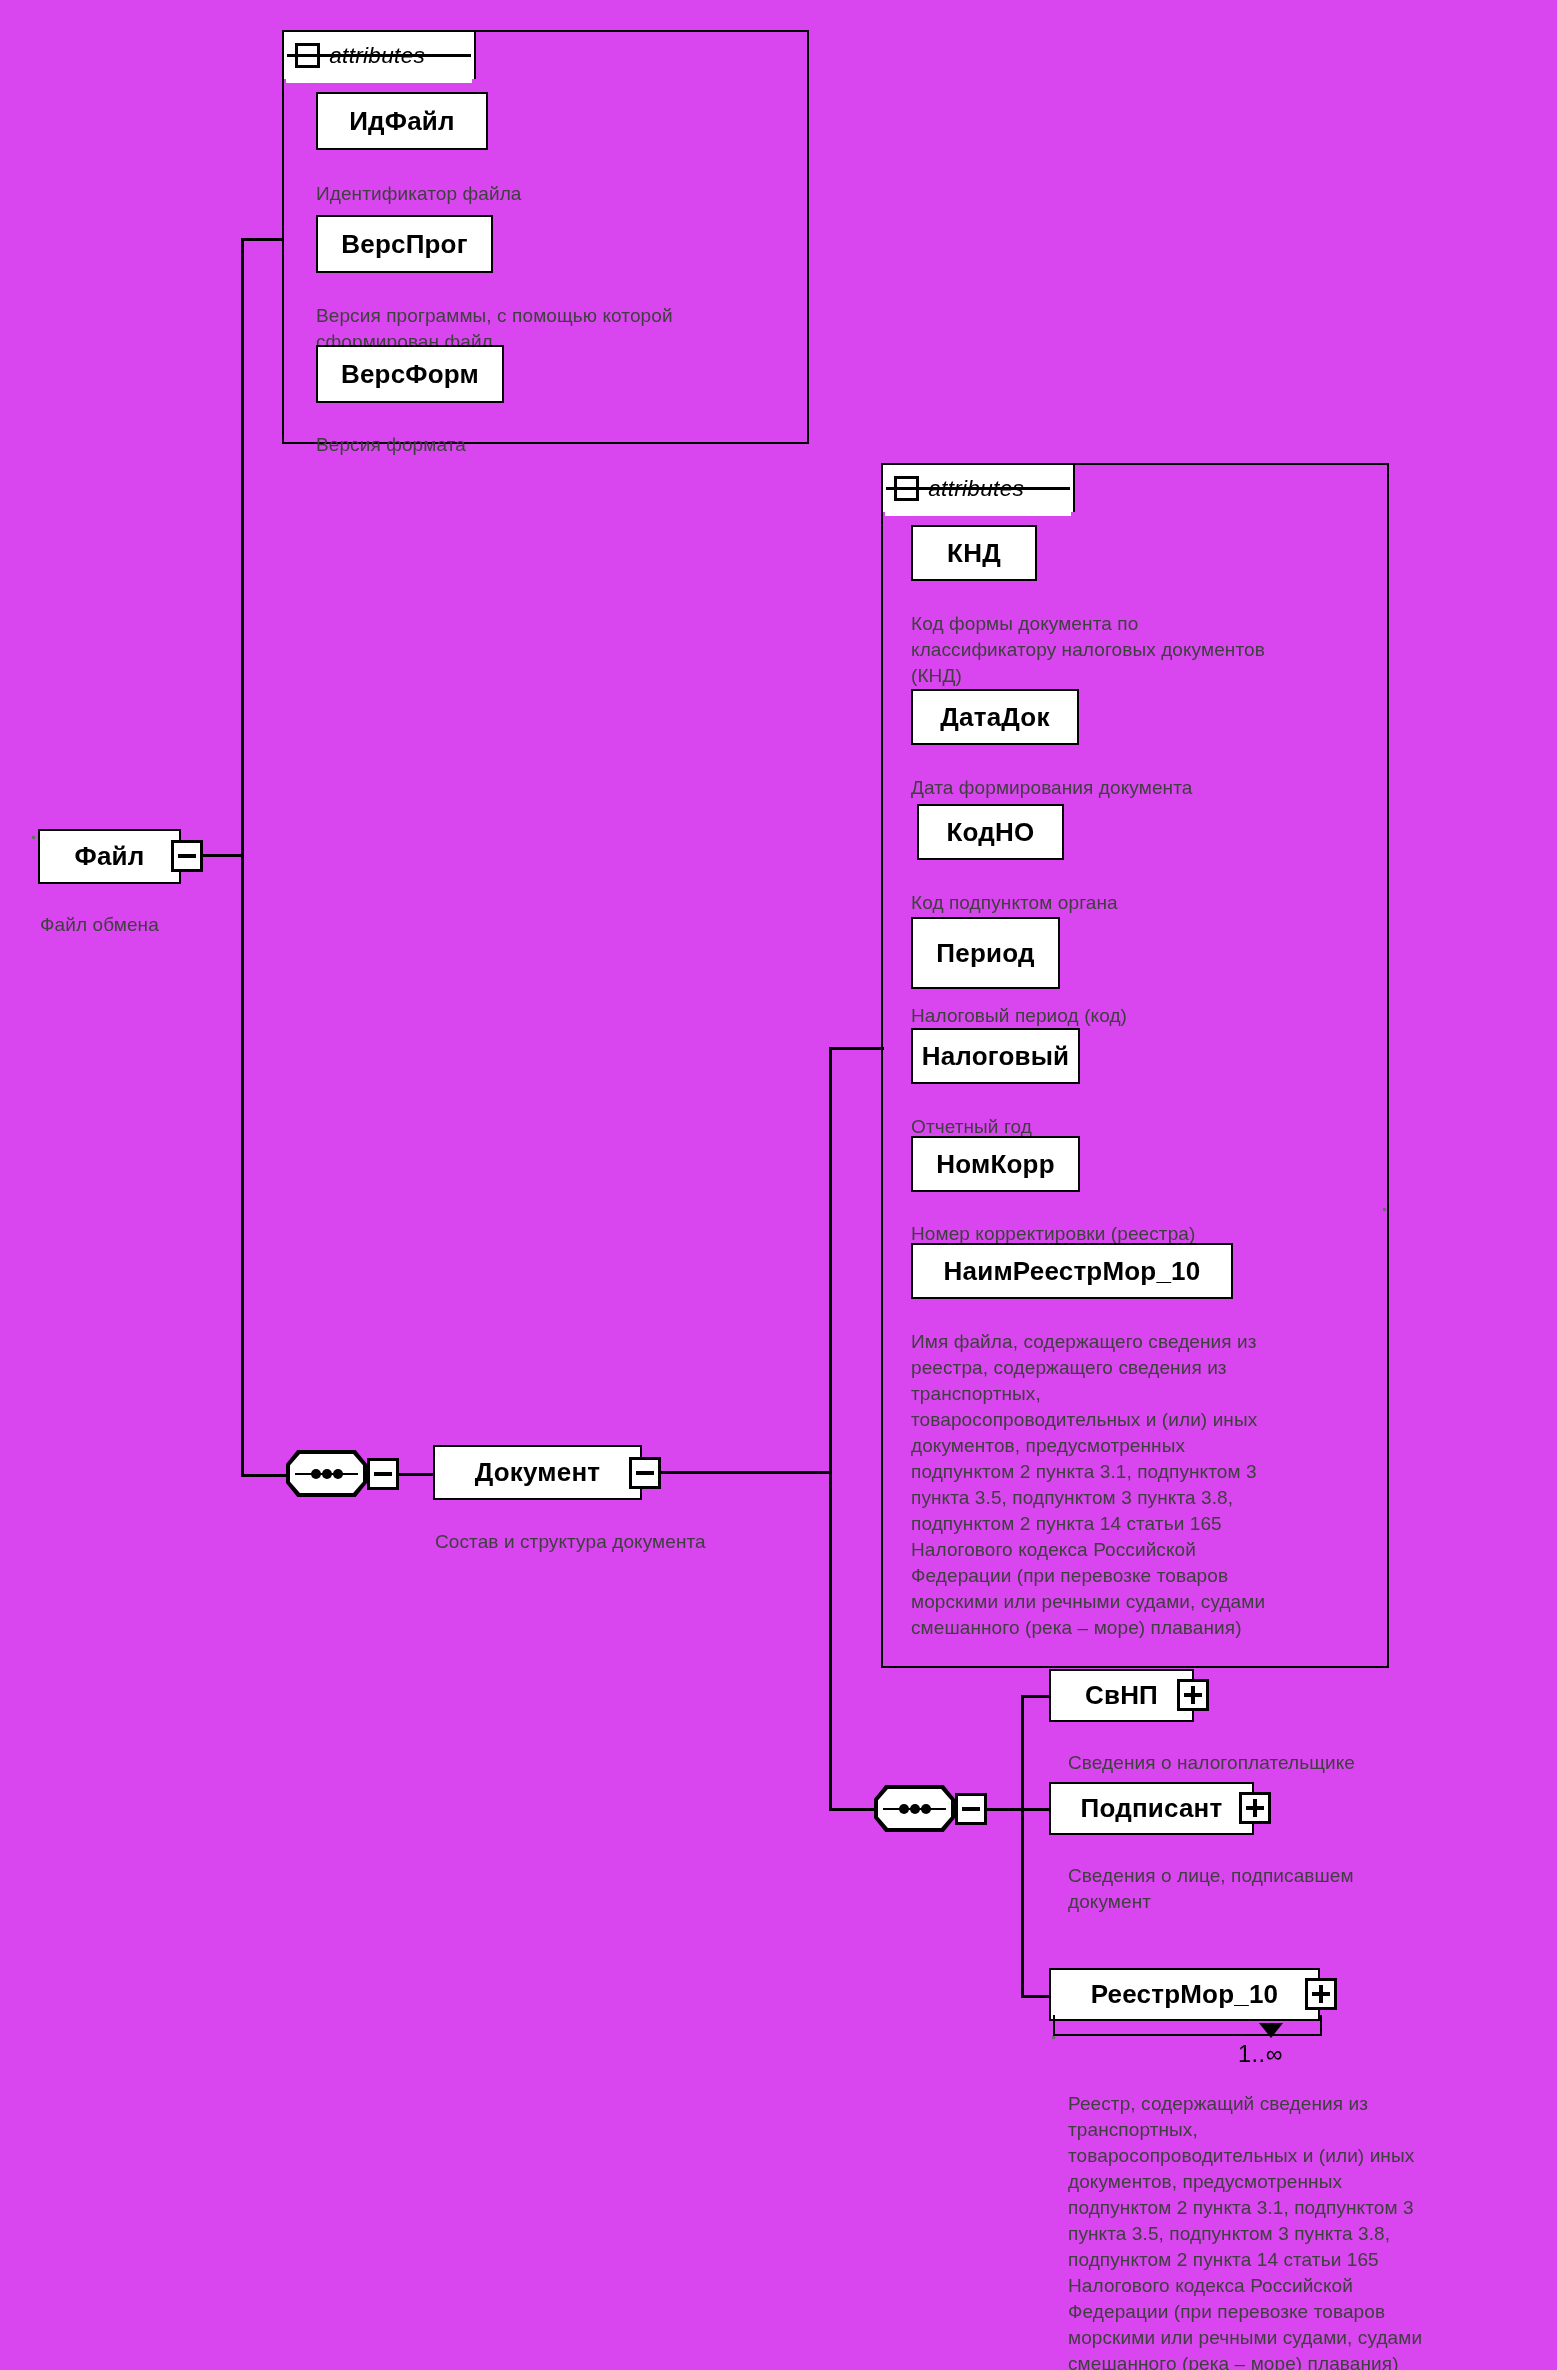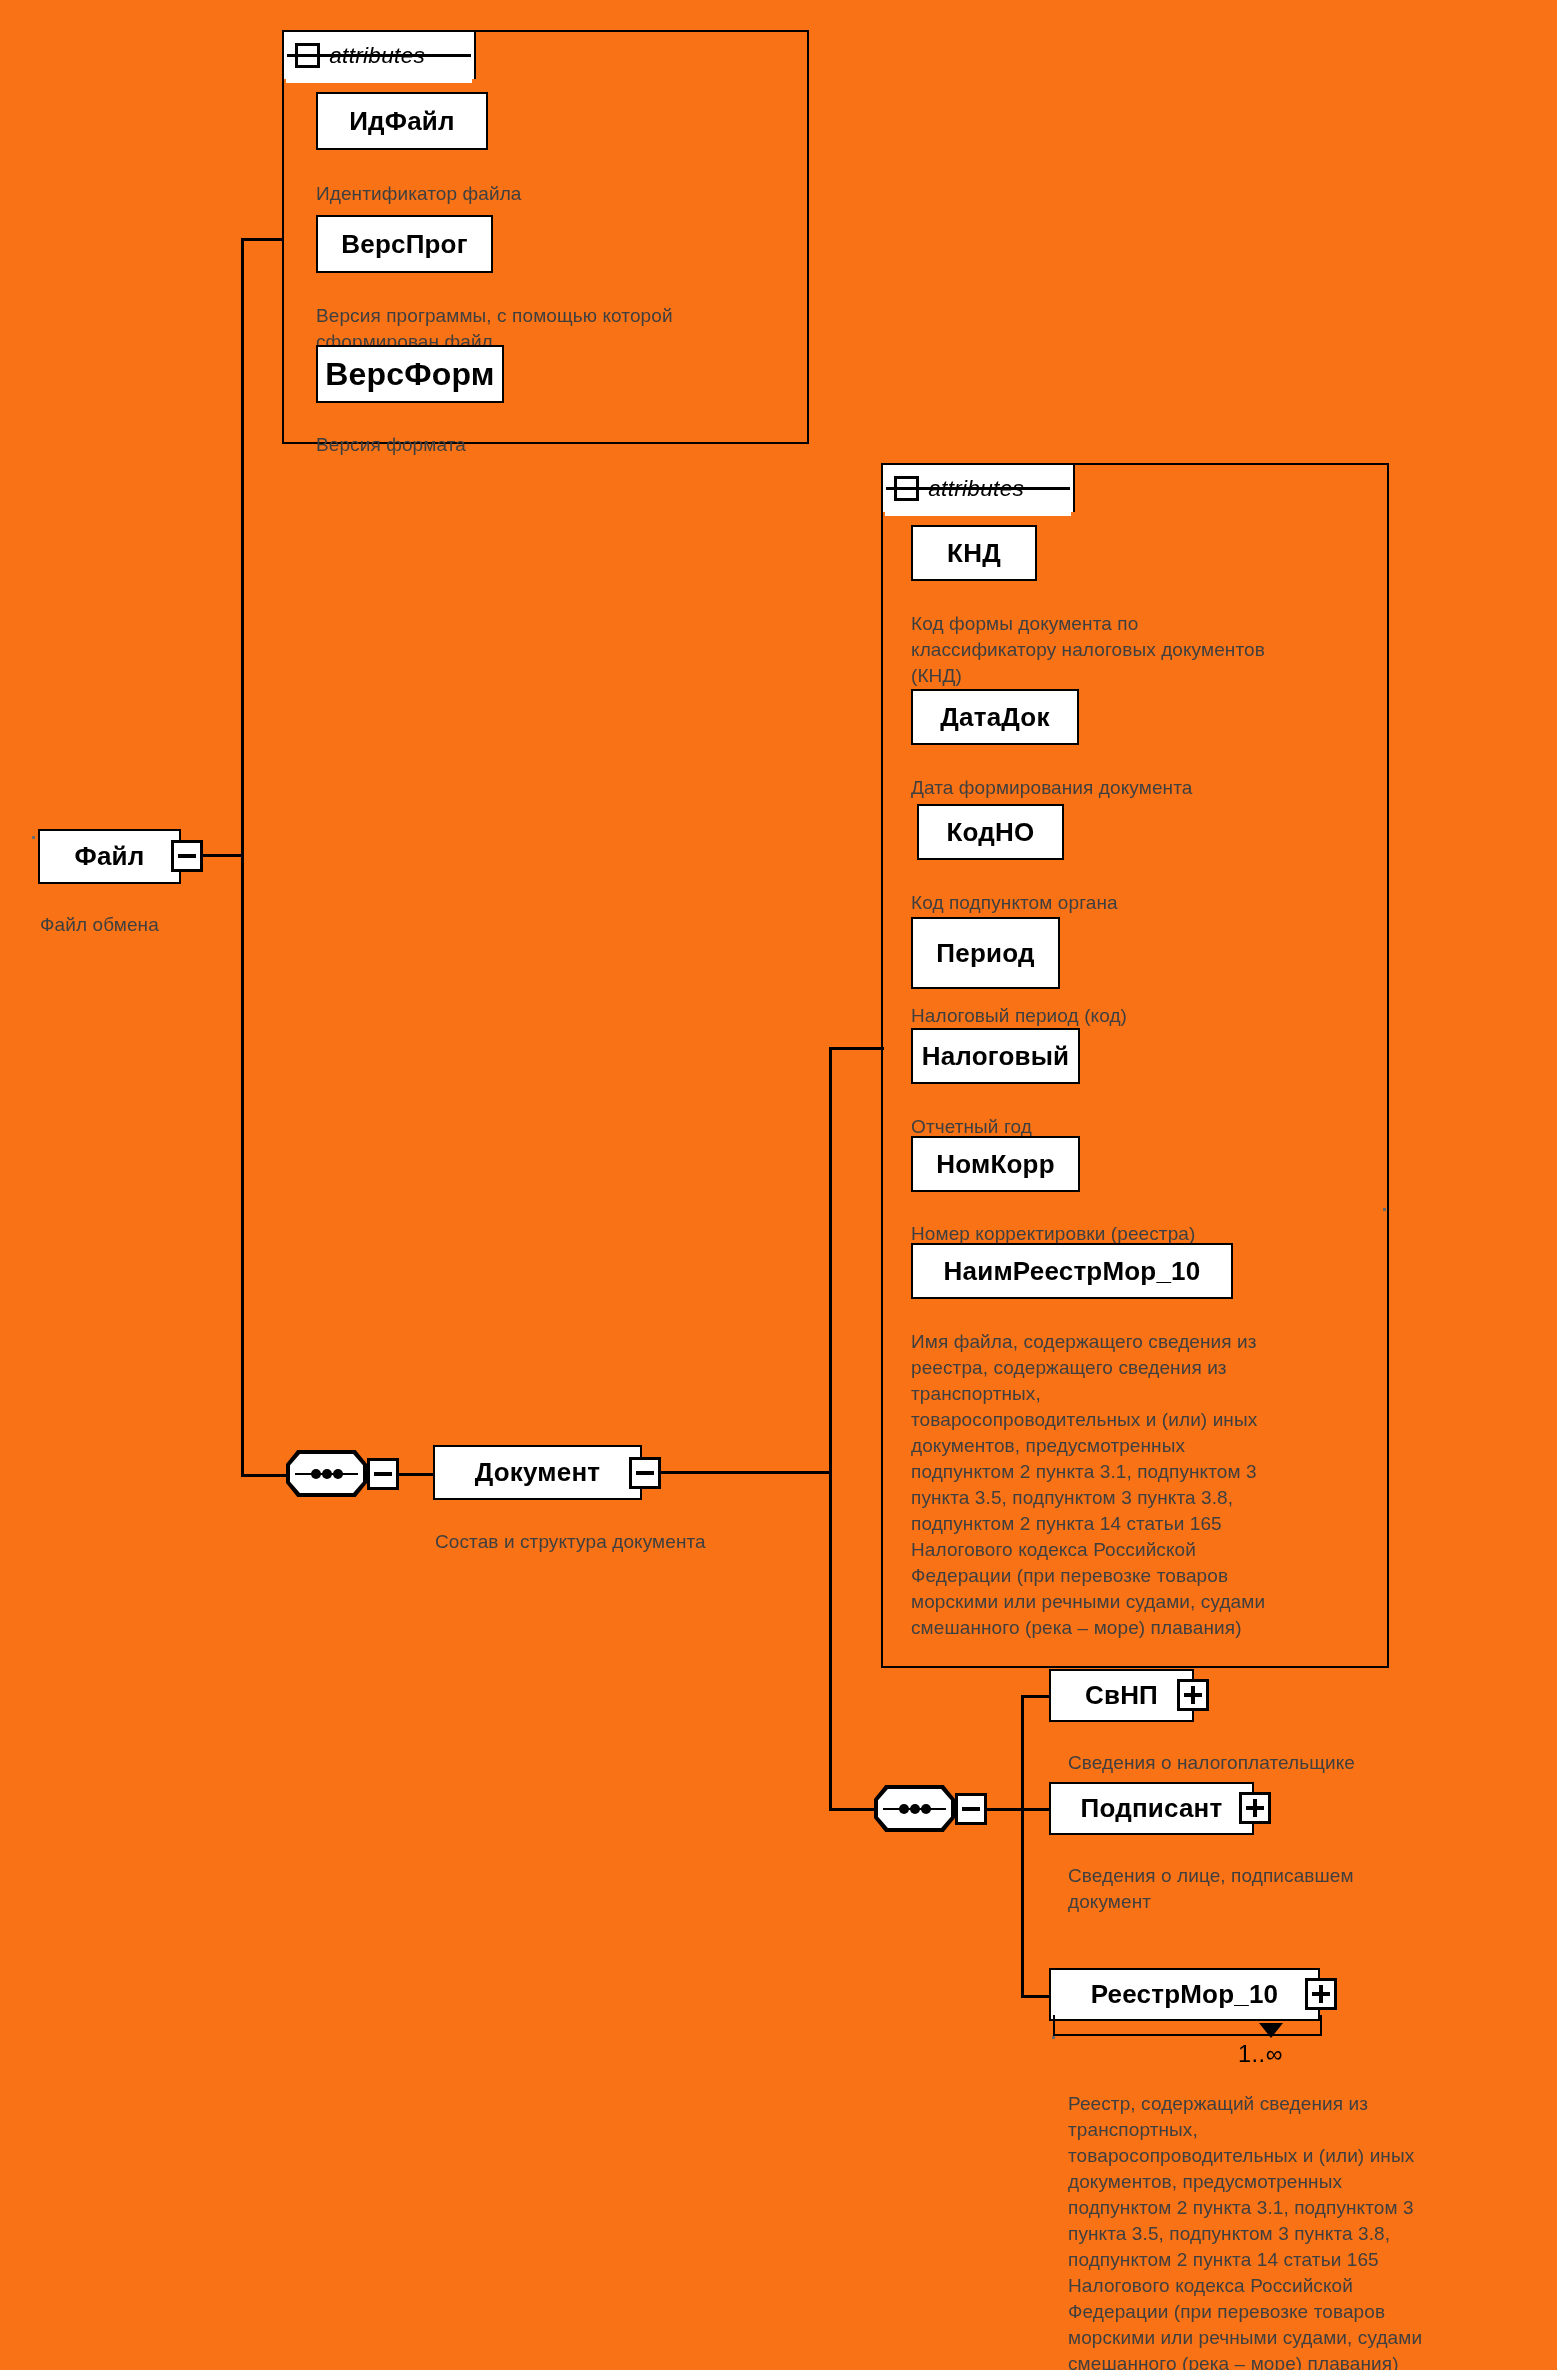--- a/index.html
+++ b/index.html
@@ -4,21 +4,21 @@
 <style>
   html, body {
     margin: 0;
     padding: 0;
     background: #ffffff;
   }
   #canvas {
     position: relative;
     width: 1557px;
     height: 2370px;
-    background: #f97316;
+    background: #d946ef;
     font-family: "Liberation Sans", sans-serif;
     overflow: hidden;
   }
 
   
   .node {
     position: absolute;
     box-sizing: border-box;
     border: 2.8px solid #000;
     background: #fff;
@@ -211,21 +211,21 @@
     <span class="node-label">ИдФайл</span>
   </div>
   <div class="desc" style="left:316px; top:165px; width:490px;">Идентификатор файла</div>
 
   <div class="node shadow" style="left:316px; top:215px; width:177px; height:58px; font-size:26px;">
     <span class="node-label">ВерсПрог</span>
   </div>
   <div class="desc" style="left:316px; top:287px; width:508px;">Версия программы, с помощью которой
 сформирован файл</div>
 
-  <div class="node shadow" style="left:316px; top:345px; width:188px; height:58px; font-size:32px;">
+  <div class="node shadow" style="left:316px; top:345px; width:188px; height:58px; font-size:26px;">
     <span class="node-label">ВерсФорм</span>
   </div>
   <div class="desc" style="left:316px; top:416px; width:490px;">Версия формата</div>
 
   <div class="node shadow" style="left:38px; top:829px; width:143px; height:55px; font-size:26px;">
     <span class="node-label">Файл</span>
   </div>
   <div class="toggle" style="left:171px; top:840px;">
     <span class="bar-h"></span>
   </div>

